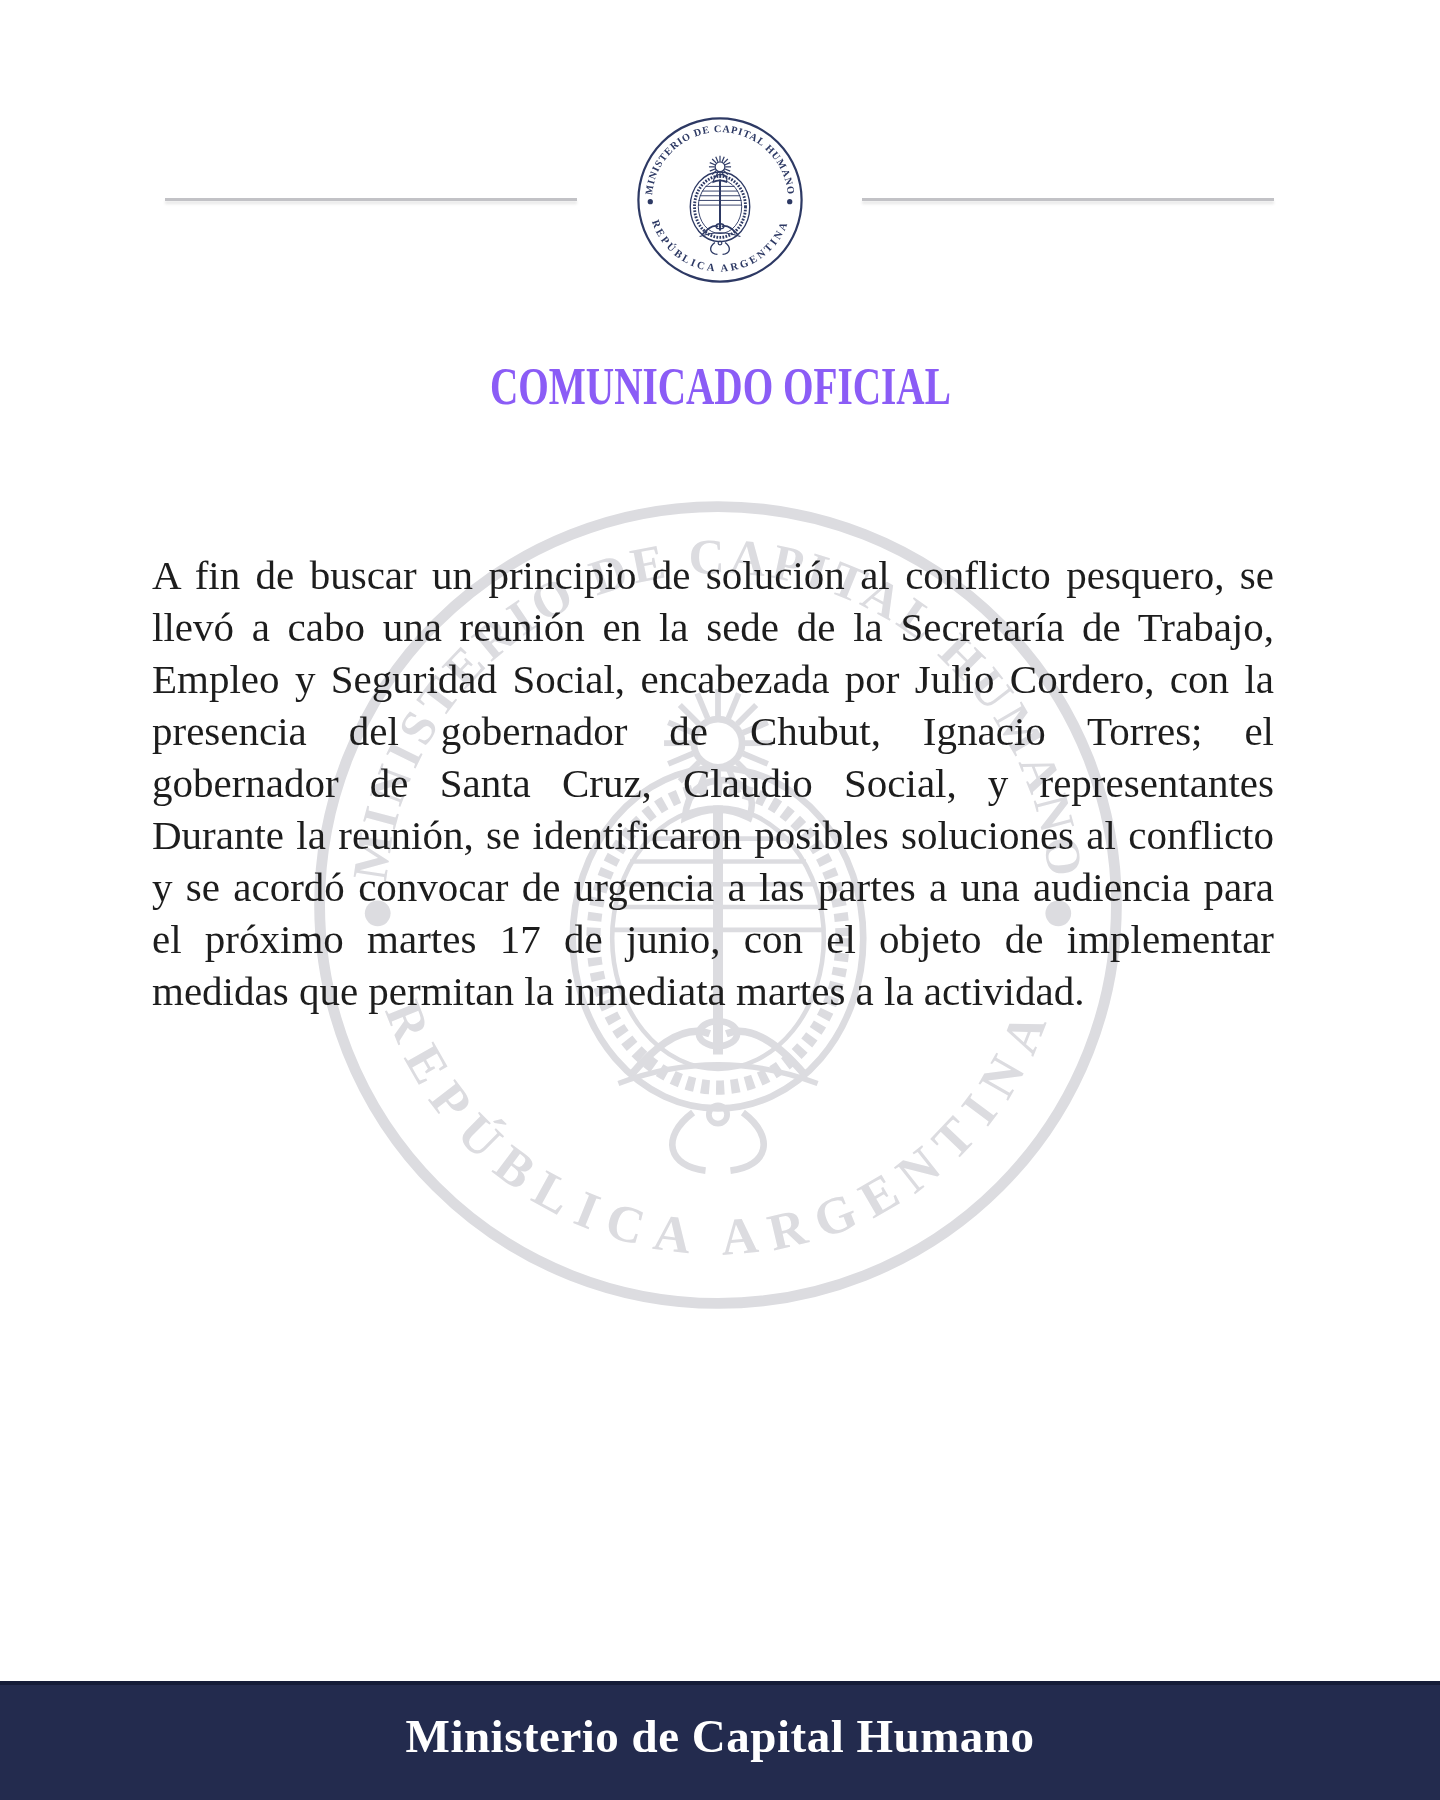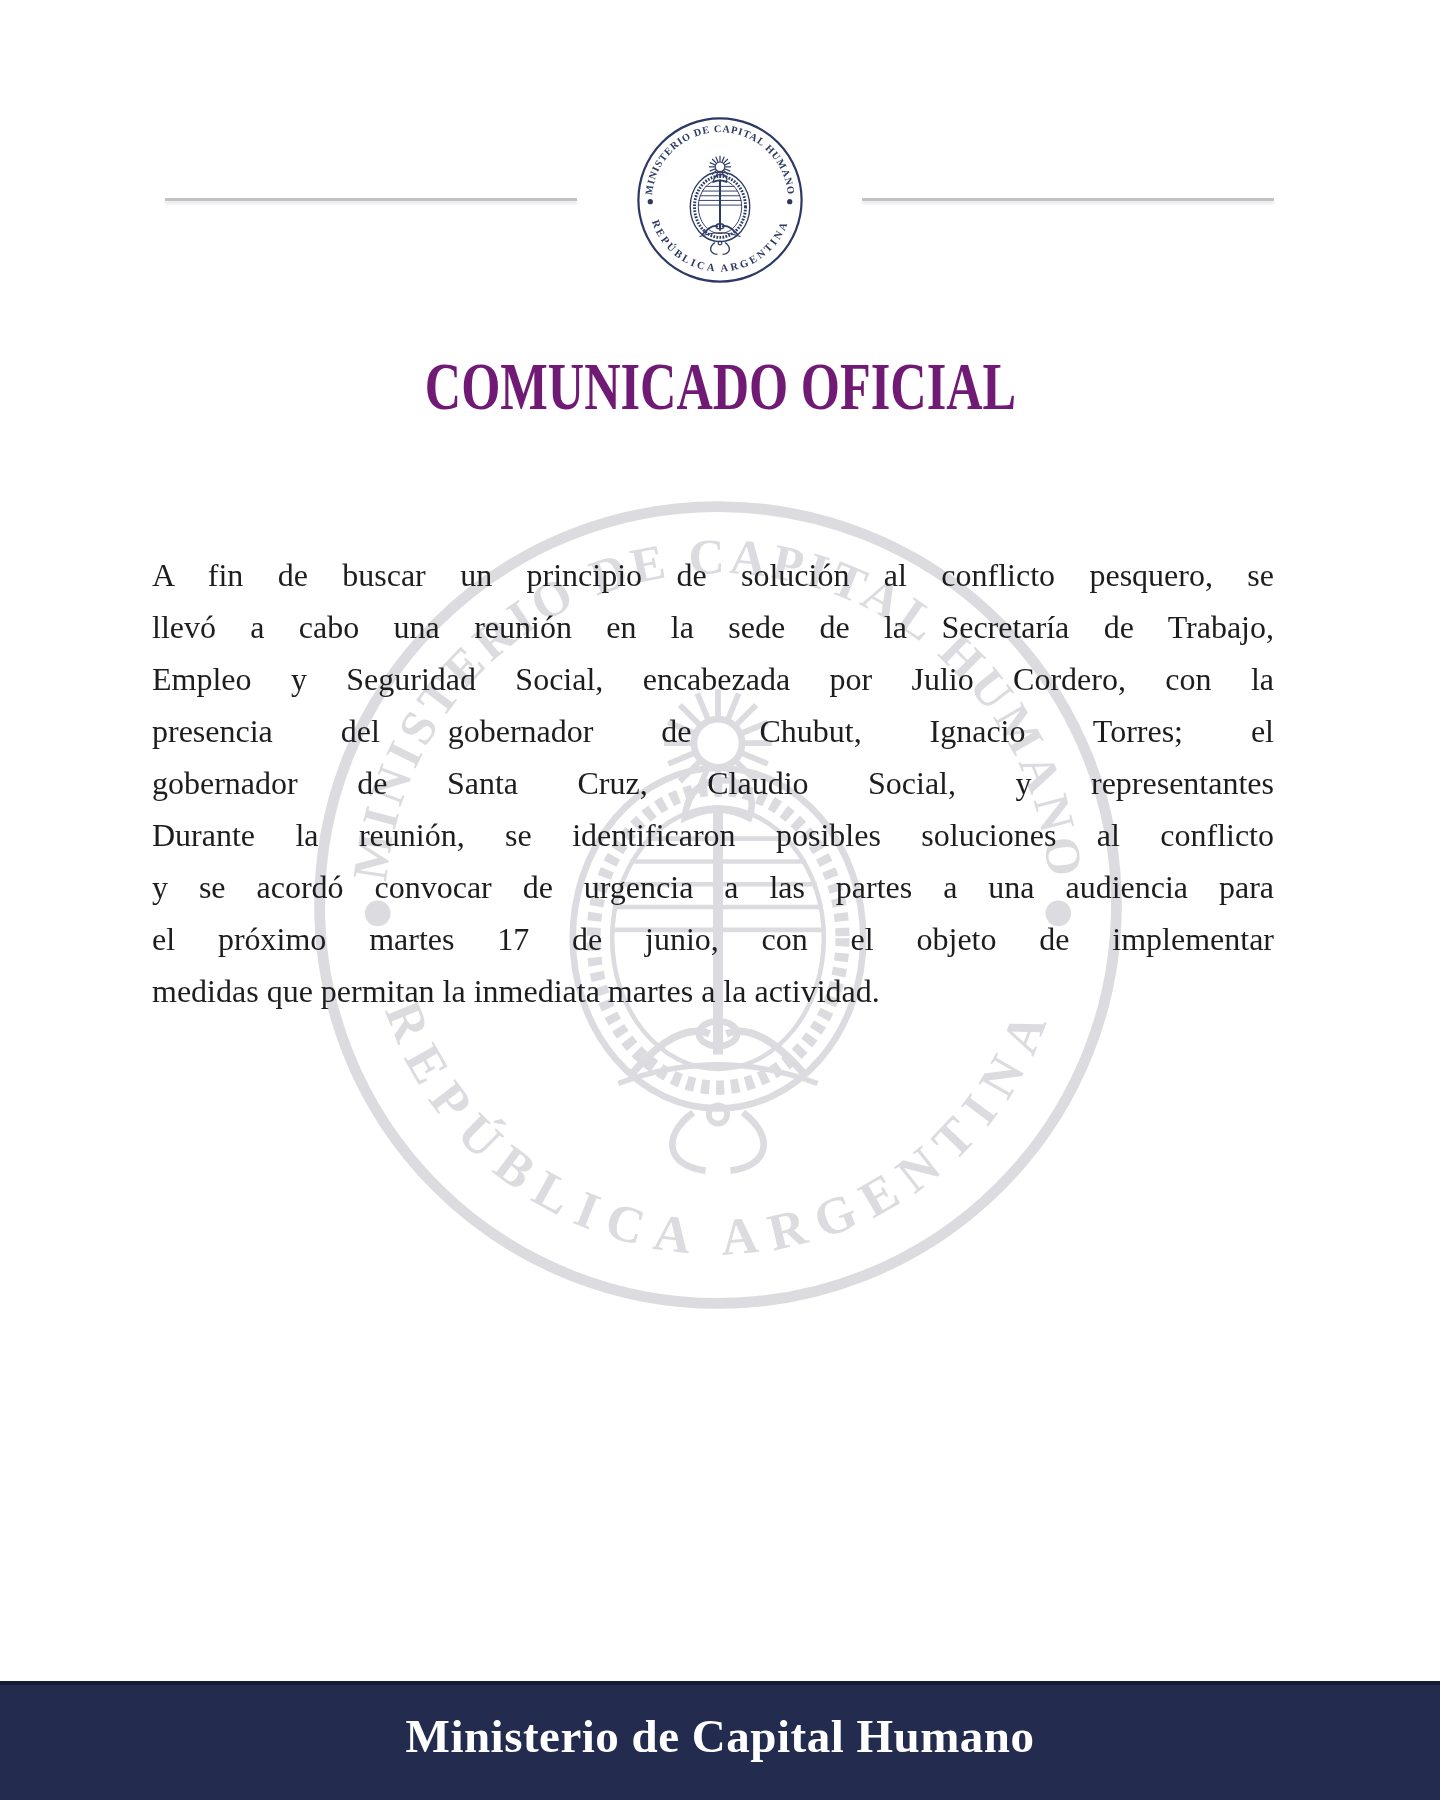--- a/index.html
+++ b/index.html
@@ -7,30 +7,30 @@
         font-family:"Liberation Serif", serif;}
 
   
   .divider{position:absolute;height:3px;background:#c2c2c6;box-shadow:0 3px 3px rgba(0,0,0,.10);}
   #divider-left{left:165px;top:198px;width:412px;}
   #divider-right{left:862px;top:198px;width:412px;}
   #header-seal{position:absolute;left:635px;top:115px;width:170px;height:170px;color:#2d3964;}
 
   
   #title{position:absolute;left:0;top:344px;width:1440px;text-align:center;
-         font-weight:bold;font-size:68px;line-height:84px;color:#701a75;white-space:nowrap;}
+         font-weight:bold;font-size:53px;line-height:84px;color:#8b5cf6;white-space:nowrap;}
   #title .squeeze{display:inline-block;transform:scaleX(0.74);transform-origin:50% 50%;}
 
   
   #watermark{position:absolute;left:303px;top:490px;width:830px;height:830px;
              color:#dcdce0;z-index:0;pointer-events:none;}
 
   
   #body-text{position:absolute;left:152px;top:549px;width:1122px;z-index:1;
-             font-size:32px;line-height:52px;color:#1d1d1d;}
+             font-size:41px;line-height:52px;color:#1d1d1d;}
   .para{margin:0;}
   .para + .para{}
   .bline{text-align:justify;text-align-last:justify;}
   .bline.last{text-align-last:left;}
 
   
   #footer{position:absolute;left:0;top:1681px;width:1440px;height:119px;box-sizing:border-box;
           background:#232b4e;border-top:4px solid #151c38;z-index:2;
           display:flex;align-items:center;justify-content:center;padding-bottom:14px;}
   #footer .footer-text{color:#ffffff;font-weight:bold;font-size:47px;letter-spacing:.5px;}

